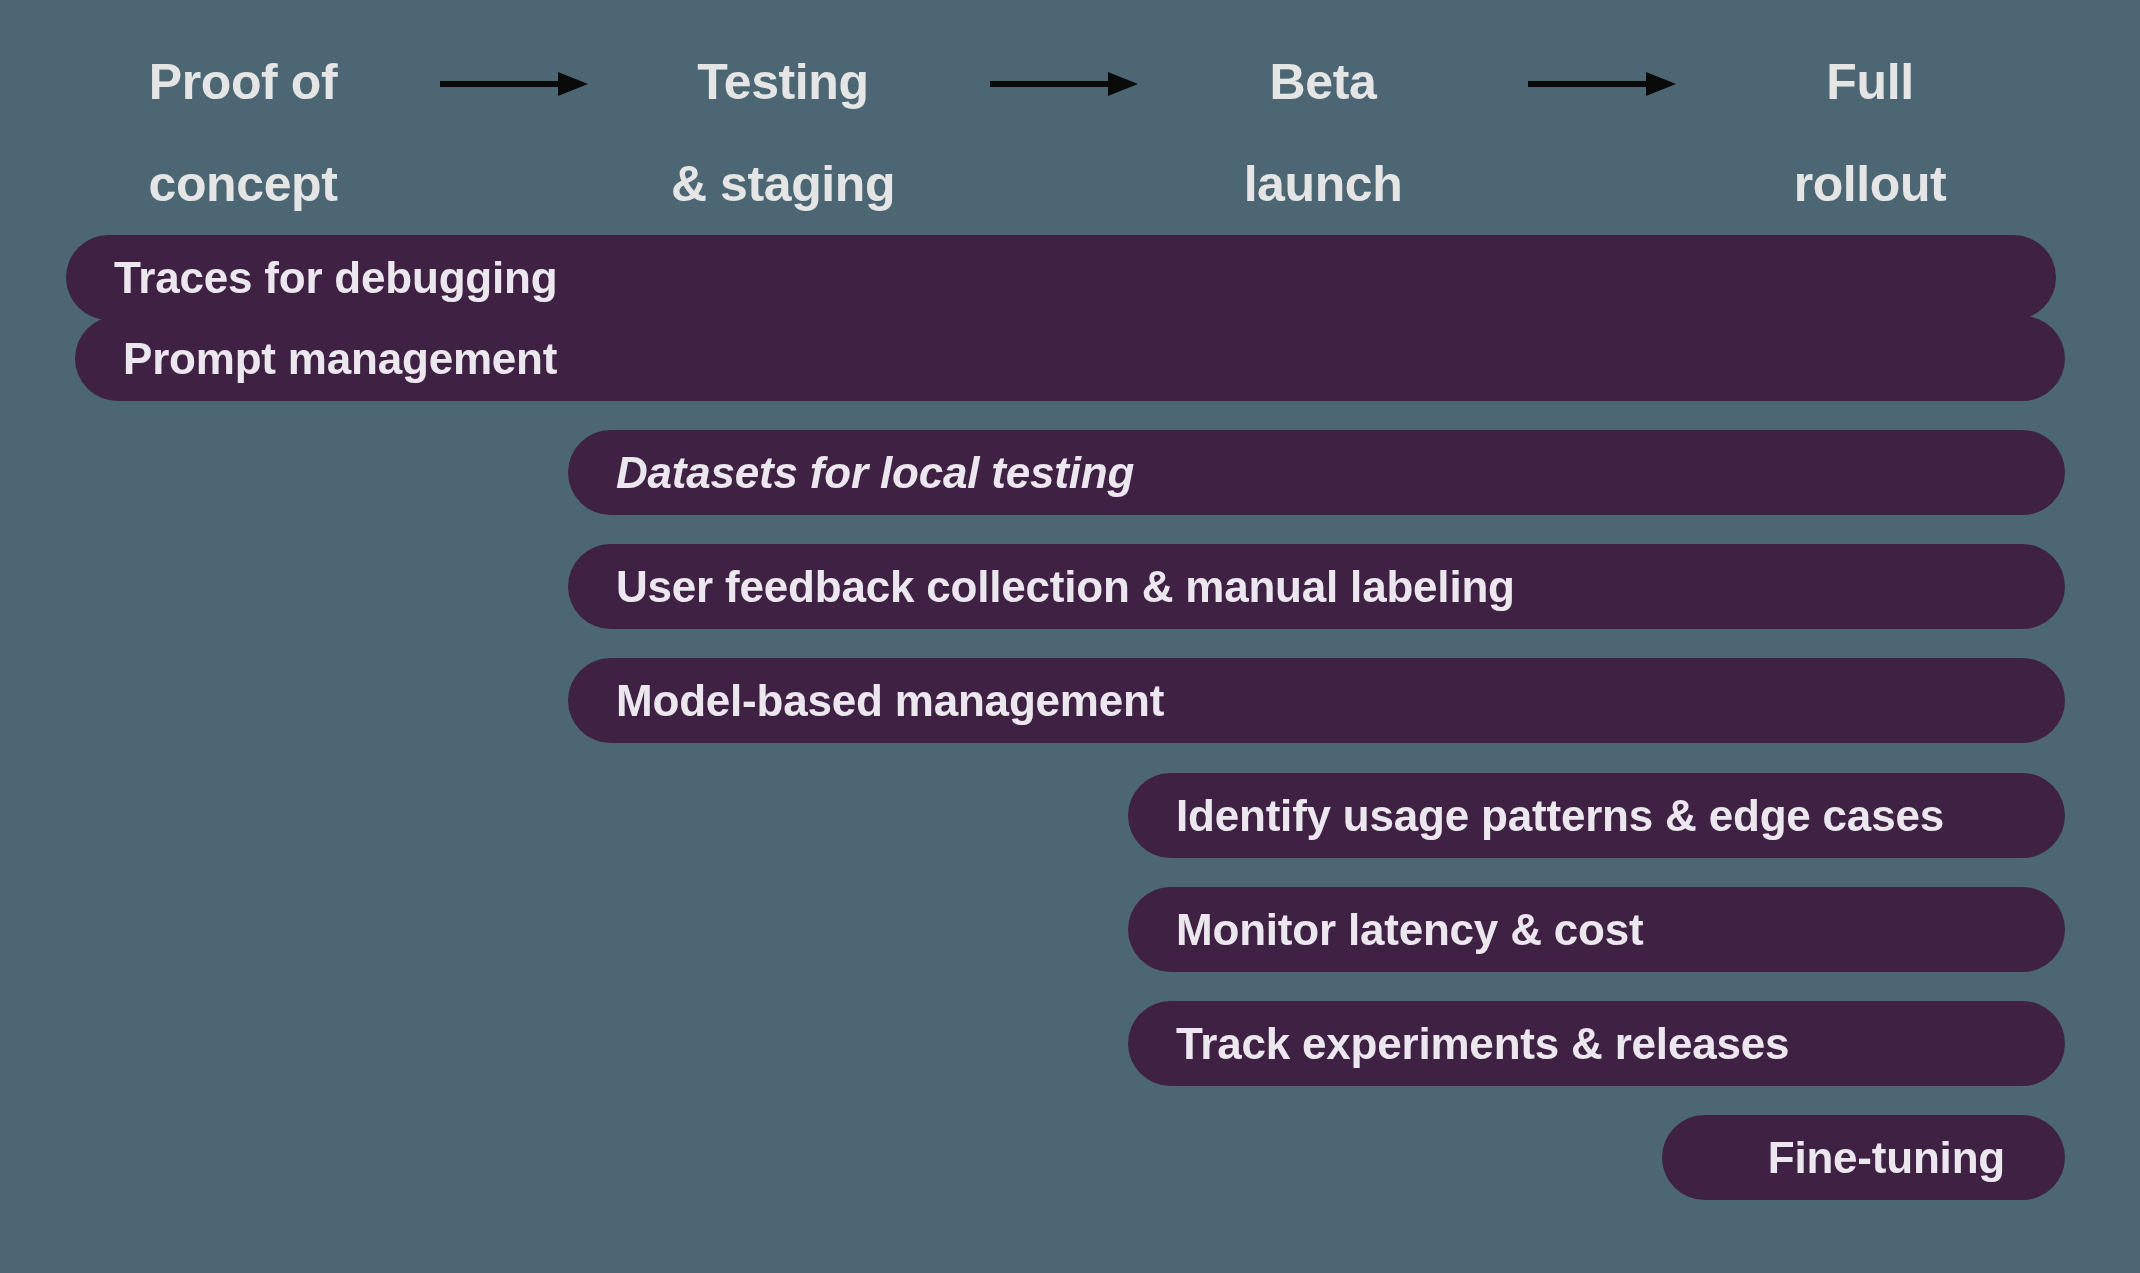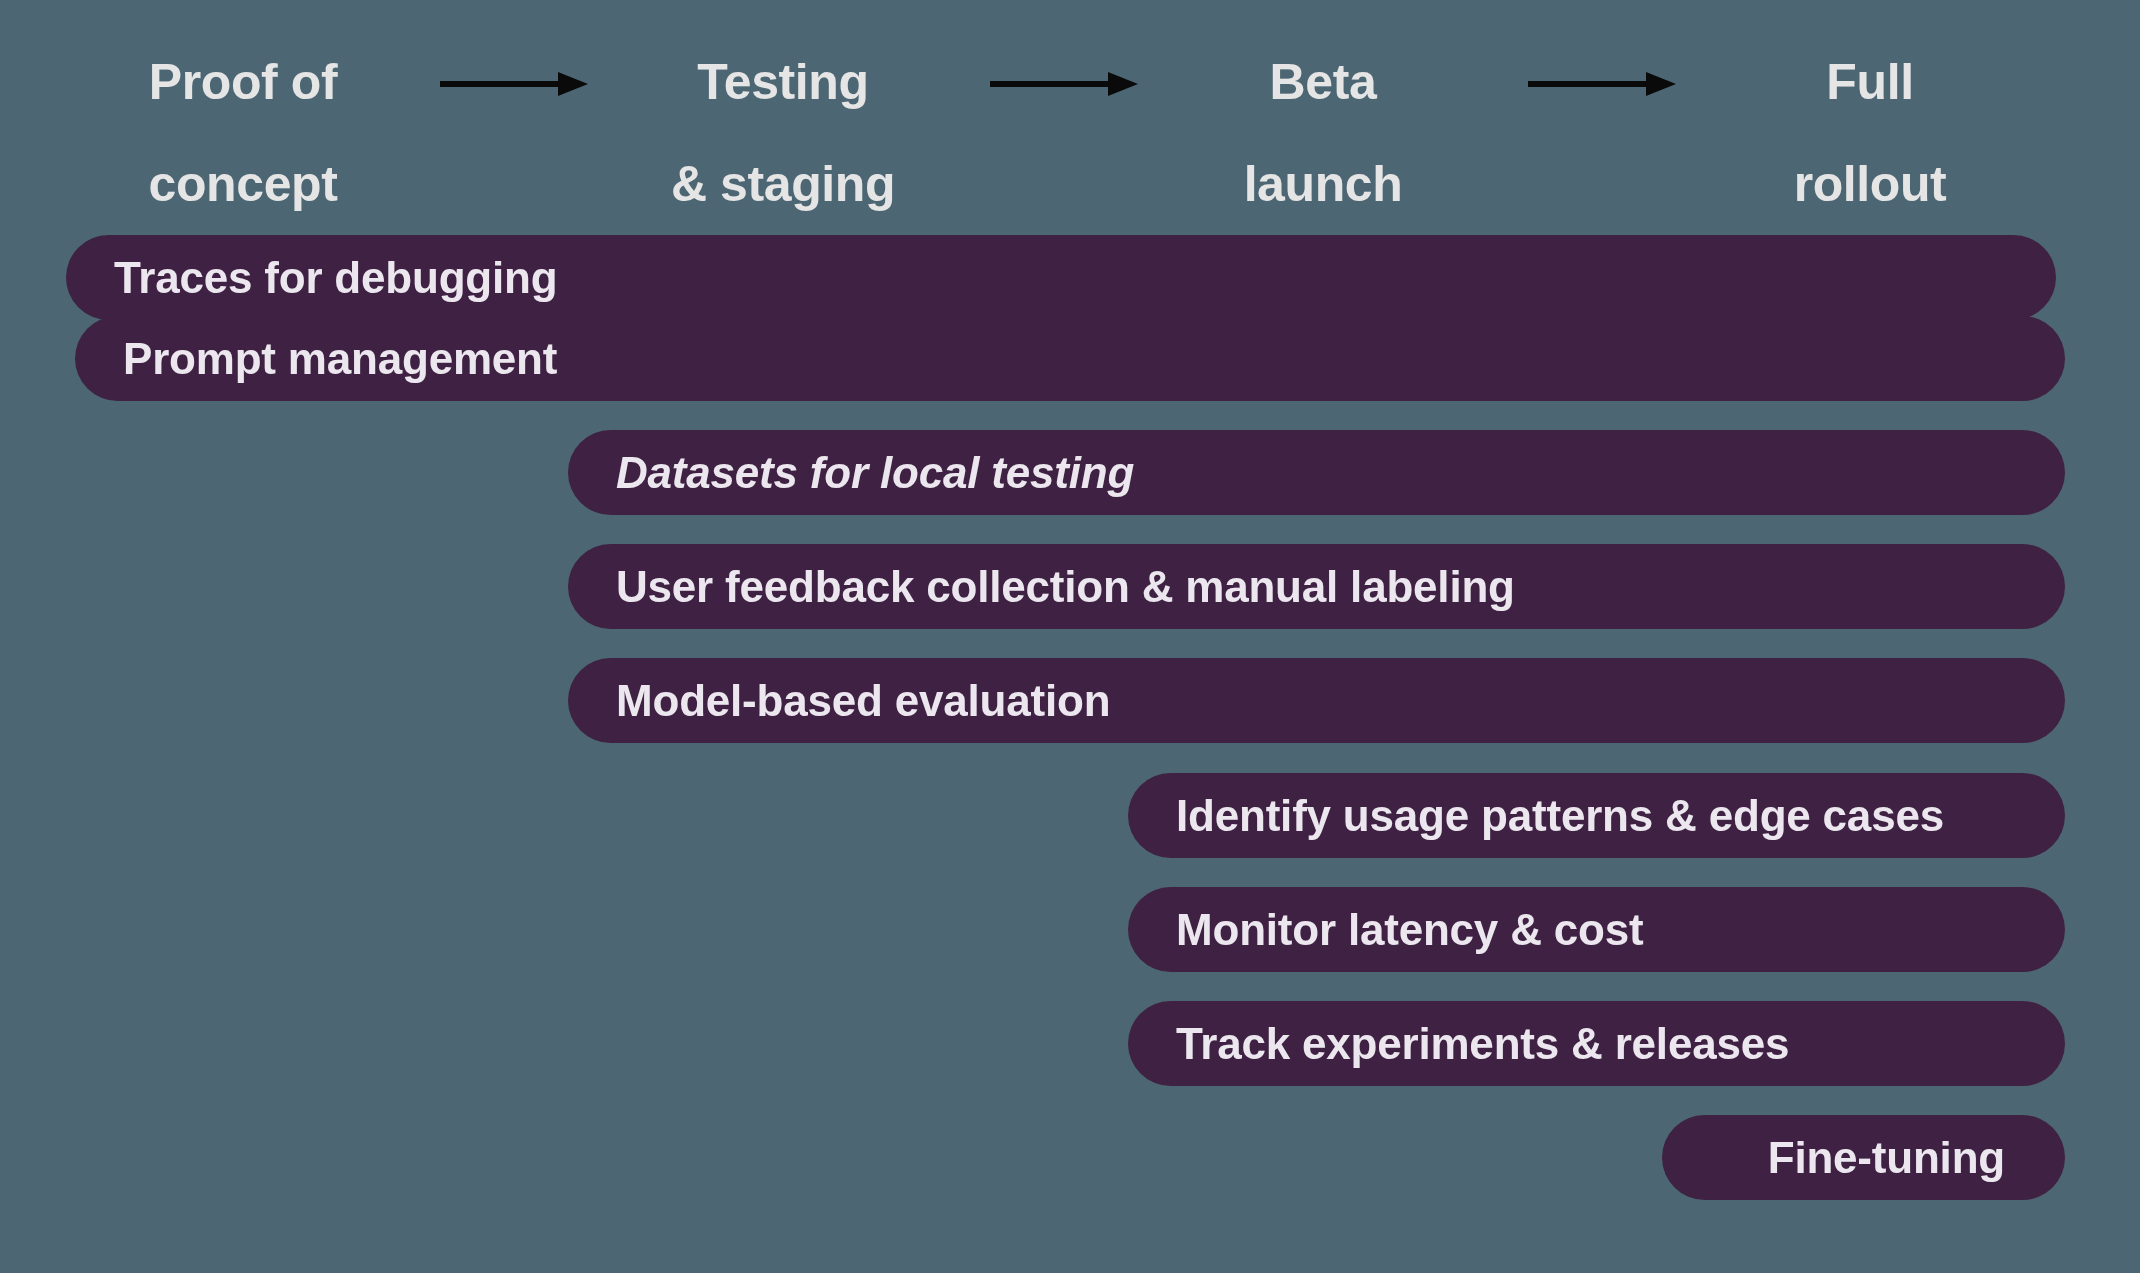--- a/index.html
+++ b/index.html
@@ -118,21 +118,21 @@
 
   <div class="bar" style="left:568px; top:430px; width:1497px;font-style:italic;">
     <span class="bar-label">Datasets for local testing</span>
   </div>
 
   <div class="bar" style="left:568px; top:544px; width:1497px;">
     <span class="bar-label">User feedback collection &amp; manual labeling</span>
   </div>
 
   <div class="bar" style="left:568px; top:658px; width:1497px;">
-    <span class="bar-label">Model-based evaluation</span>
+    <span class="bar-label">Model-based management</span>
   </div>
 
   <div class="bar" style="left:1128px; top:773px; width:937px;text-align:center;">
     <span class="bar-label">Identify usage patterns &amp; edge cases</span>
   </div>
 
   <div class="bar" style="left:1128px; top:887px; width:937px;">
     <span class="bar-label">Monitor latency &amp; cost</span>
   </div>
 

